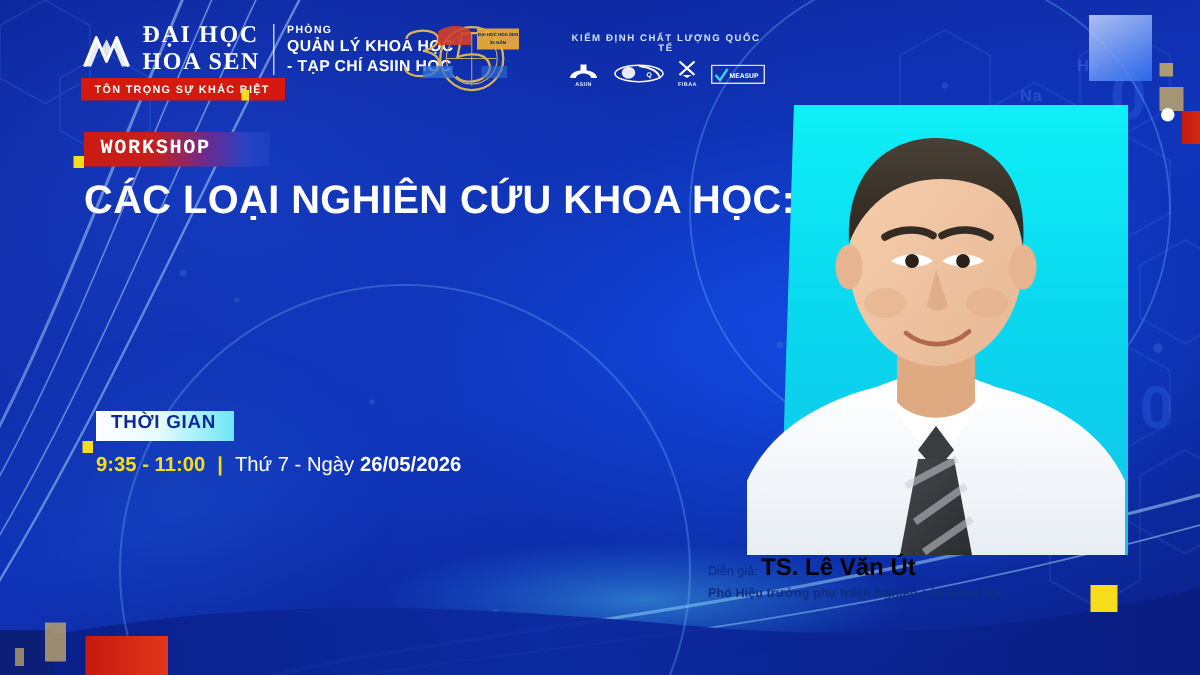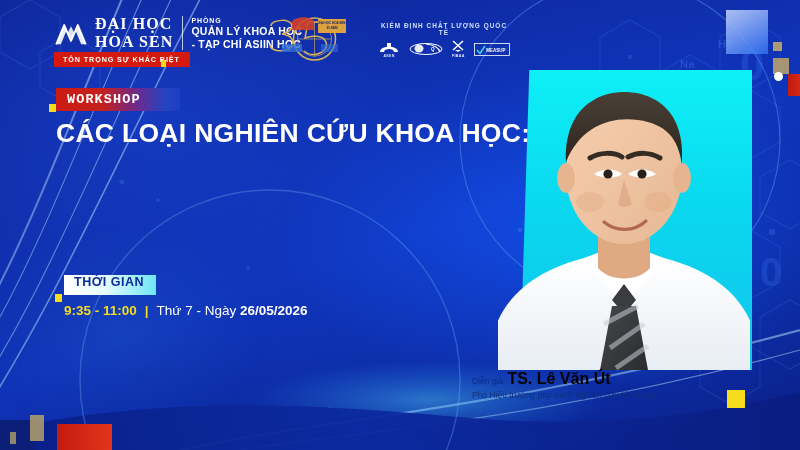--- a/index.html
+++ b/index.html
@@ -77,21 +77,21 @@
   .sep { color:#f5dd1e; font-weight:700; padding:0 8px; }
   .wh { color:#ffffff; font-weight:400; }
   .wh-b { color:#ffffff; font-weight:700; }
 
   
   .cyan-panel { position:absolute; left:520px; top:70px; width:232px; height:300px;
       background:linear-gradient(180deg, #0ef0f7 0%, #0ad8ef 45%, #12c4ec 100%);
       clip-path: polygon(4% 0%, 100% 0%, 100% 100%, 0% 100%); }
   .photo { position:absolute; left:498px; top:62px; width:252px; height:308px; overflow:hidden; }
   .cap-1 { font-size:8.4px; color:#0c2a86; font-weight:400; }
-  .cap-2 { font-size:8.4px; color:#10307f; font-weight:400; margin-top:2px; letter-spacing:.05px; }
+  .cap-2 { font-size:8.4px; color:#10307f; font-weight:700; margin-top:2px; letter-spacing:.05px; }
   .cap-box { position:absolute; left:470px; top:347px; width:256px; height:30px;
      padding:3px 0 0 2px;margin-top:20px; }
 </style>
 </head>
 <body>
 
 <div class="stage">
 
   <svg class="hexfield" viewBox="0 0 800 450" preserveAspectRatio="none">
     <defs>

